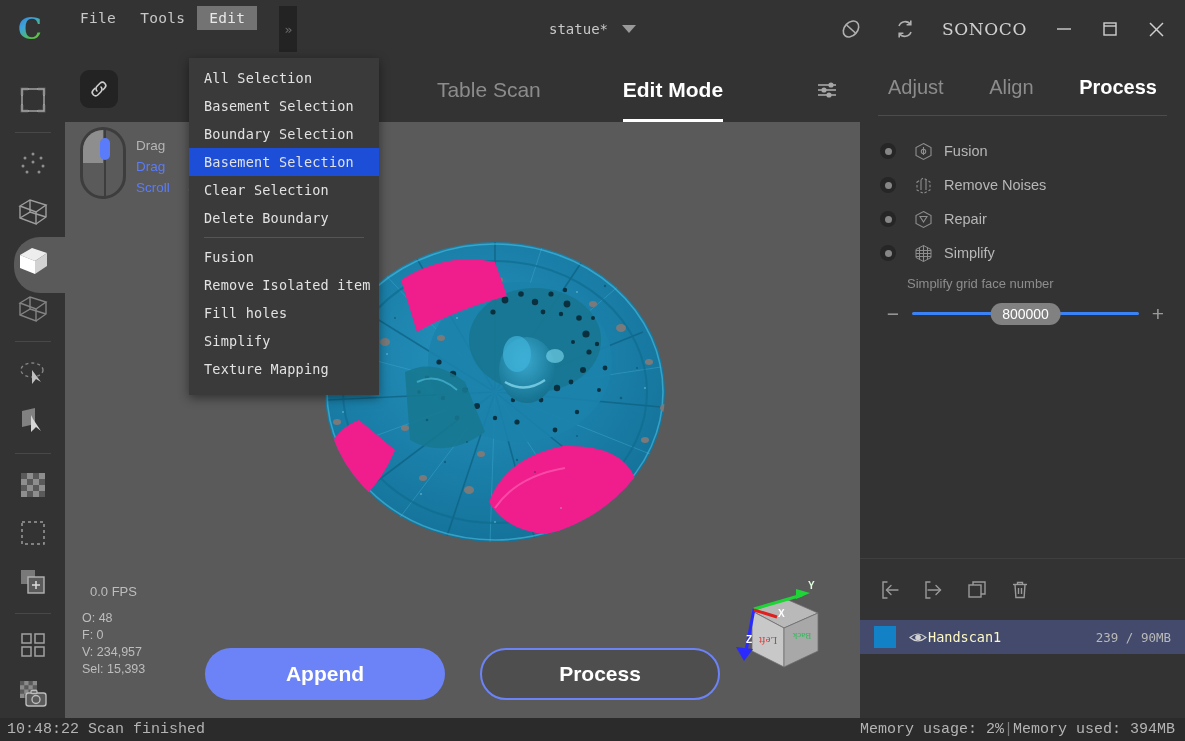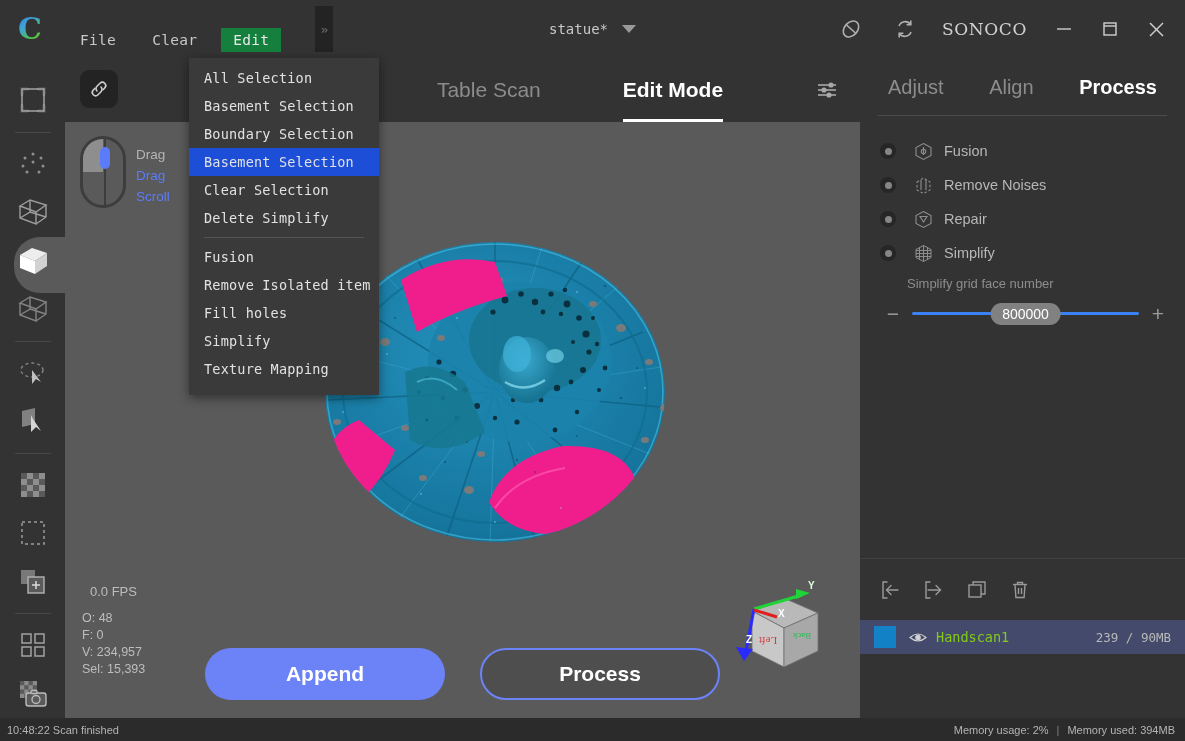--- a/index.html
+++ b/index.html
@@ -17,26 +17,26 @@
     position: absolute; left: 0; top: 0; width: 1185px; height: 58px;
     background: #333333; display: flex; align-items: center;
   }
   .logo-wrap { width: 60px; display: flex; align-items: center; justify-content: center; }
   .logo-c {
     font-family: "DejaVu Serif", serif; font-size: 30px; font-weight: bold;
     background: linear-gradient(140deg,#2f7fd6 0%,#3fa3d8 35%,#4fc24a 70%,#8fd13f 100%);
     -webkit-background-clip: text; background-clip: text; color: transparent;
     line-height: 1;
   }
-  .menu-bar { display: flex; align-items: flex-end; gap: 12px; margin-left: 8px; }
+  .menu-bar { display: flex; align-items: flex-start; gap: 0px; margin-left: 8px; }
   .menu-item {
     font-family: "DejaVu Sans Mono", monospace; font-size: 14.5px; color: #c8c8c8;
     padding: 4px 12px; cursor: pointer; letter-spacing: 0.3px;
   }
-  .menu-item.open { background: #15803d; color: #e8e8e8; }
+  .menu-item.open { background: #737373; color: #e8e8e8; }
   .menu-more {
     width: 18px; height: 46px; background: #232323; display: flex; align-items: center;
     justify-content: center; color: #6d6d6d; font-size: 13px;
     font-family: "DejaVu Sans Mono", monospace; margin-left: 22px; cursor: pointer;
   }
   .doc-title-wrap {
     position: absolute; left: 0; top: 0; width: 1185px; height: 58px;
     display: flex; align-items: center; justify-content: center; pointer-events: none;
   }
   .doc-title {
@@ -108,21 +108,21 @@
   .tab.active::after {
     content: ""; position: absolute; left: 0; right: 0; bottom: 0; height: 3px;
     background: #ffffff;
   }
   .slider-icon {
     position: absolute; right: 22px; top: 22px; cursor: pointer;
   }
 
   
   .mouse-hint {
-    position: absolute; left: 15px; top: 78px; display: flex; align-items: center; gap: 10px;
+    position: absolute; left: 15px; top: 69px; display: flex; align-items: center; gap: 10px;
   }
   .mouse-shape {
     width: 46px; height: 72px; border: 3px solid #3d3d3d; border-radius: 23px;
     position: relative; background: #5a5a5a;
   }
   .mouse-shape .lbtn {
     position: absolute; left: 0px; top: 0px; width: 20px; height: 33px;
     background: #8e8e8e; border-radius: 20px 0 0 0;
   }
   .mouse-shape .divider {
@@ -223,36 +223,36 @@
   }
   .lt-btn { cursor: pointer; color: #9a9a9a; display: flex; }
   .layer-list { position: absolute; left: 0; top: 562px; width: 325px; }
   .layer-row {
     height: 34px; display: flex; align-items: center; padding-left: 14px;
     background: #434a6b; cursor: pointer;
   }
   .layer-swatch { width: 22px; height: 22px; background: #1281c6; flex: 0 0 auto; }
   .layer-eye { margin-left: 13px; color: #d2d2d2; display: flex; cursor: pointer; }
   .layer-name {
-    margin-left: 9px; font-family: "DejaVu Sans Mono", monospace; font-size: 13.5px;
-    color: #84cc16;
+    margin-left: 1px; font-family: "DejaVu Sans Mono", monospace; font-size: 13.5px;
+    color: #fef9c3;
   }
   .layer-meta {
     margin-left: auto; margin-right: 14px; font-family: "DejaVu Sans Mono", monospace;
     font-size: 12.5px; color: #b9b9b9;
   }
 
   
   .statusbar {
     position: absolute; left: 0; bottom: 0; width: 1185px; height: 23px;
     background: #2b2b2b; display: flex; align-items: center;
-    font-family: Liberation Sans, sans-serif; font-size: 11px; color: #b4b4b4;
+    font-family: Liberation Mono, monospace; font-size: 15px; color: #b4b4b4;
   }
   .sb-left { padding-left: 7px; }
-  .sb-right { margin-left: auto; padding-right: 10px; display: flex; gap: 8px; }
+  .sb-right { margin-left: auto; padding-right: 10px; display: flex; }
   .sb-sep { color: #7d7d7d; }
 
   
   .dropdown {
     position: absolute; left: 189px; top: 58px; width: 190px; background: #3a3a3a;
     padding: 6px 0 12px 0; z-index: 50; box-shadow: 0 3px 10px rgba(0,0,0,0.45);
   }
   .dd-item {
     height: 28px; display: flex; align-items: center; padding-left: 15px;
     font-family: "DejaVu Sans Mono", monospace; font-size: 13.5px; color: #e2e2e2;
@@ -265,21 +265,21 @@
 <body>
 
 <div class="app">
 
   <div class="titlebar">
     <div class="logo-wrap">
       <span class="logo-c">C</span>
     </div>
     <div class="menu-bar">
       <div class="menu-item">File</div>
-      <div class="menu-item">Clear</div>
+      <div class="menu-item">Tools</div>
       <div class="menu-item open">Edit</div>
       <div class="menu-more">»</div>
     </div>
 
     <div class="doc-title-wrap">
       <span class="doc-title">statue*</span>
       <span class="doc-caret"></span>
     </div>
 
     <div class="title-right">
@@ -807,21 +807,21 @@
       </div>
     </div>
   </div>
 
   <div class="dropdown">
     <div class="dd-item">All Selection</div>
     <div class="dd-item">Basement Selection</div>
     <div class="dd-item">Boundary Selection</div>
     <div class="dd-item highlight">Basement Selection</div>
     <div class="dd-item">Clear Selection</div>
-    <div class="dd-item">Delete Simplify</div>
+    <div class="dd-item">Delete Boundary</div>
     <div class="dd-sep"></div>
     <div class="dd-item">Fusion</div>
     <div class="dd-item">Remove Isolated item</div>
     <div class="dd-item">Fill holes</div>
     <div class="dd-item">Simplify</div>
     <div class="dd-item">Texture Mapping</div>
   </div>
 
   <div class="statusbar">
     <span class="sb-left">10:48:22 Scan finished</span>

